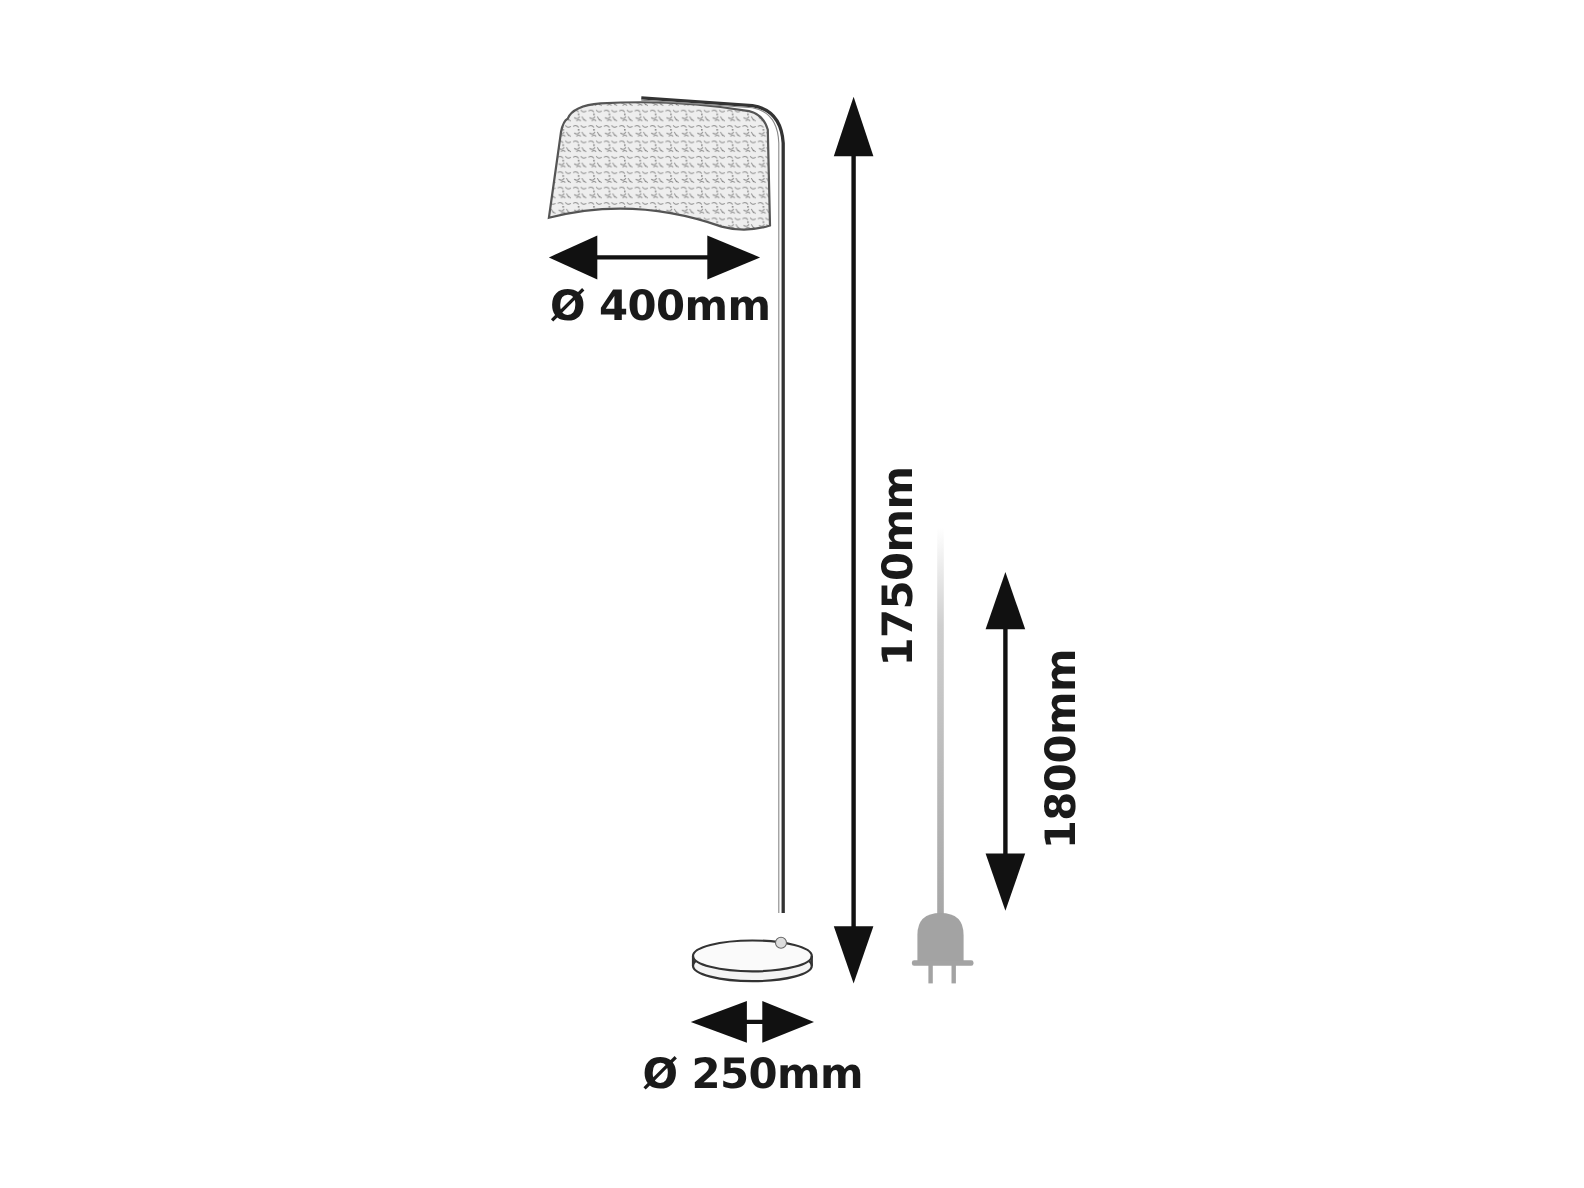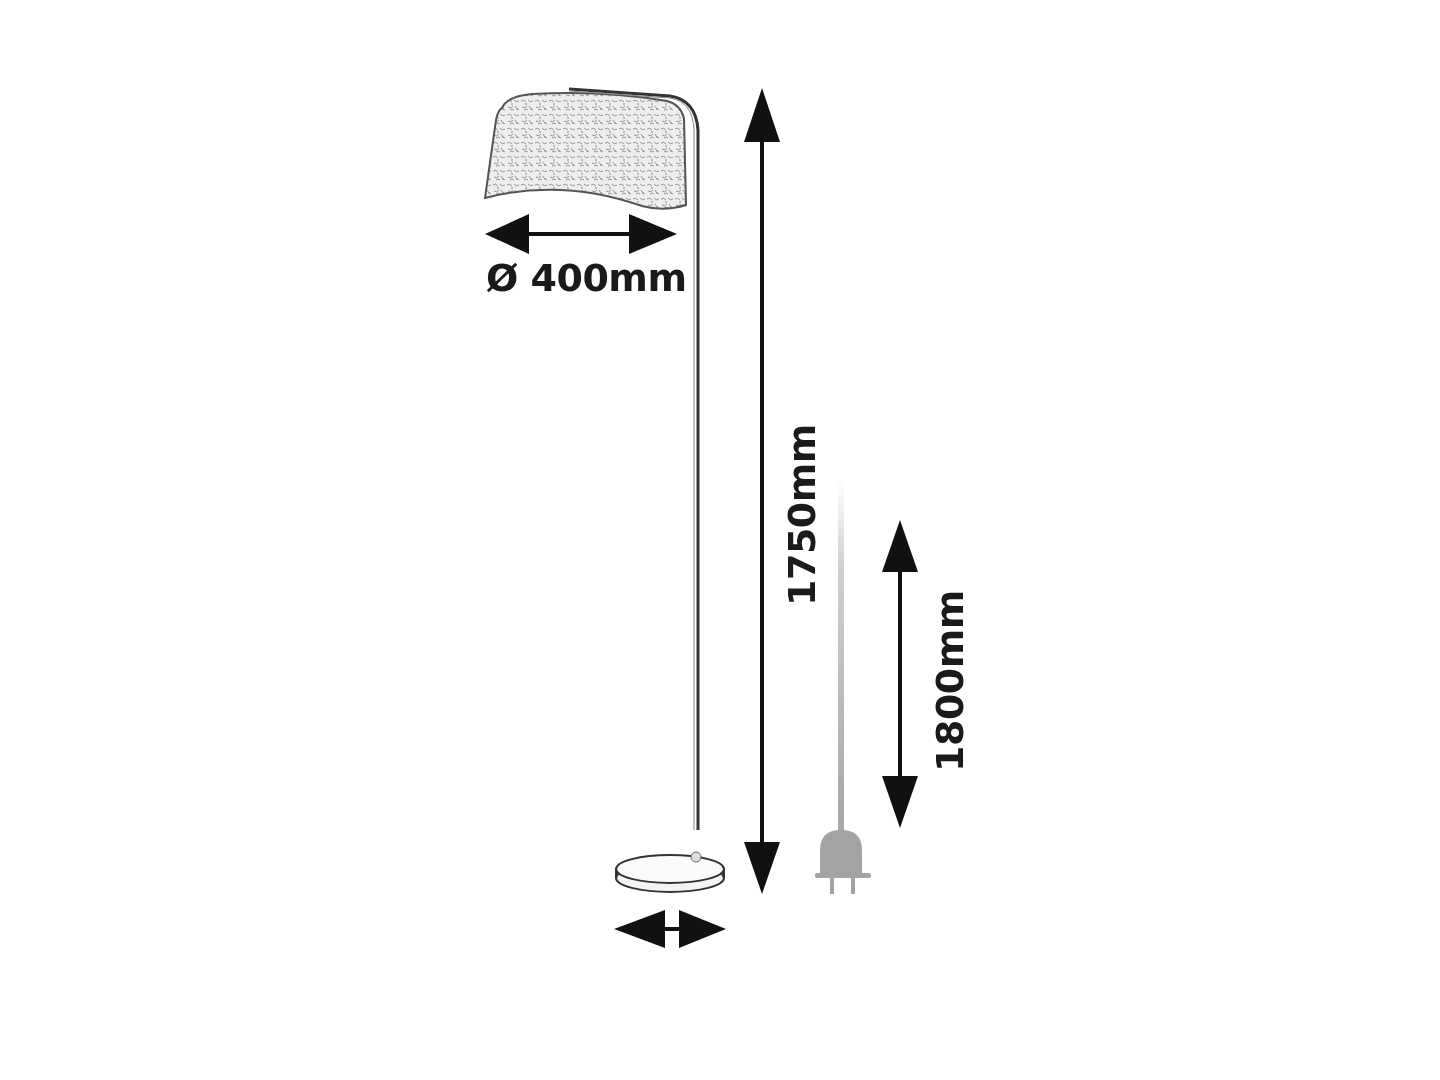--- a/index.html
+++ b/index.html
@@ -1,18 +1,18 @@
 <!DOCTYPE html>
 <html><head>
 <meta charset="utf-8">
 <style>
   html, body { margin: 0; padding: 0; background: #ffffff; }
   body { width: 1440px; height: 1080px; position: relative; overflow: hidden;
          font-family: "Liberation Sans", sans-serif; }
-  #stage { position: absolute; left: 2px; top: 0; width: 1196px; height: 1080px; }
+  #stage { position: absolute; left: 16px; top: 0; width: 1196px; height: 1080px; }
   .label { position: absolute; font-family: "DejaVu Sans", sans-serif; font-weight: bold;
            color: #1a1a1a; white-space: nowrap; }
   .lbl-shade { left: 484px; top: 256px; font-size: 38px; letter-spacing: -0.5px; }
   .lbl-base { left: 568px; top: 954px; font-size: 38px; letter-spacing: -0.5px; }
   .vlabel { position: absolute; font-family: "DejaVu Sans", sans-serif; font-weight: bold;
             color: #1a1a1a; white-space: nowrap; transform-origin: left top;
             transform: rotate(-90deg); font-size: 38px; letter-spacing: -0.5px; }
   .lbl-height { left: 778px; top: 606px; }
   .lbl-cable { left: 926px; top: 772px; }
 </style>
@@ -81,15 +81,16 @@
     </g>
 
     <g fill="#111" stroke="#111">
       <line x1="898" y1="555" x2="898" y2="795" stroke-width="4"></line>
       <polygon points="898,520 880,572 916,572" stroke="none"></polygon>
       <polygon points="898,828 880,776 916,776" stroke="none"></polygon>
     </g>
   </svg>
 
   <div class="label lbl-shade">Ø 400mm</div>
+  <div class="label lbl-base">Ø 250mm</div>
   <div class="vlabel lbl-height">1750mm</div>
   <div class="vlabel lbl-cable">1800mm</div>
 </div>
 
 </body></html>

